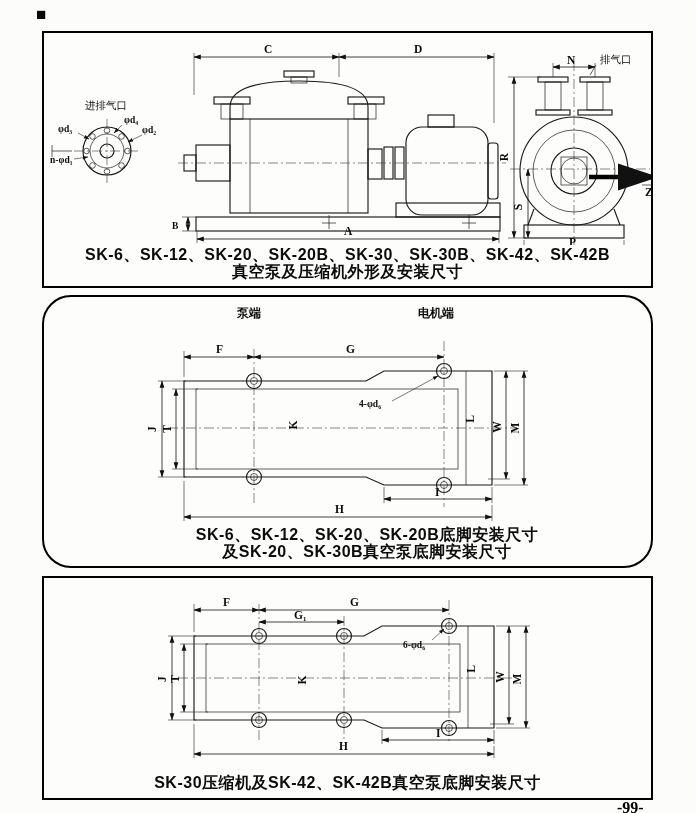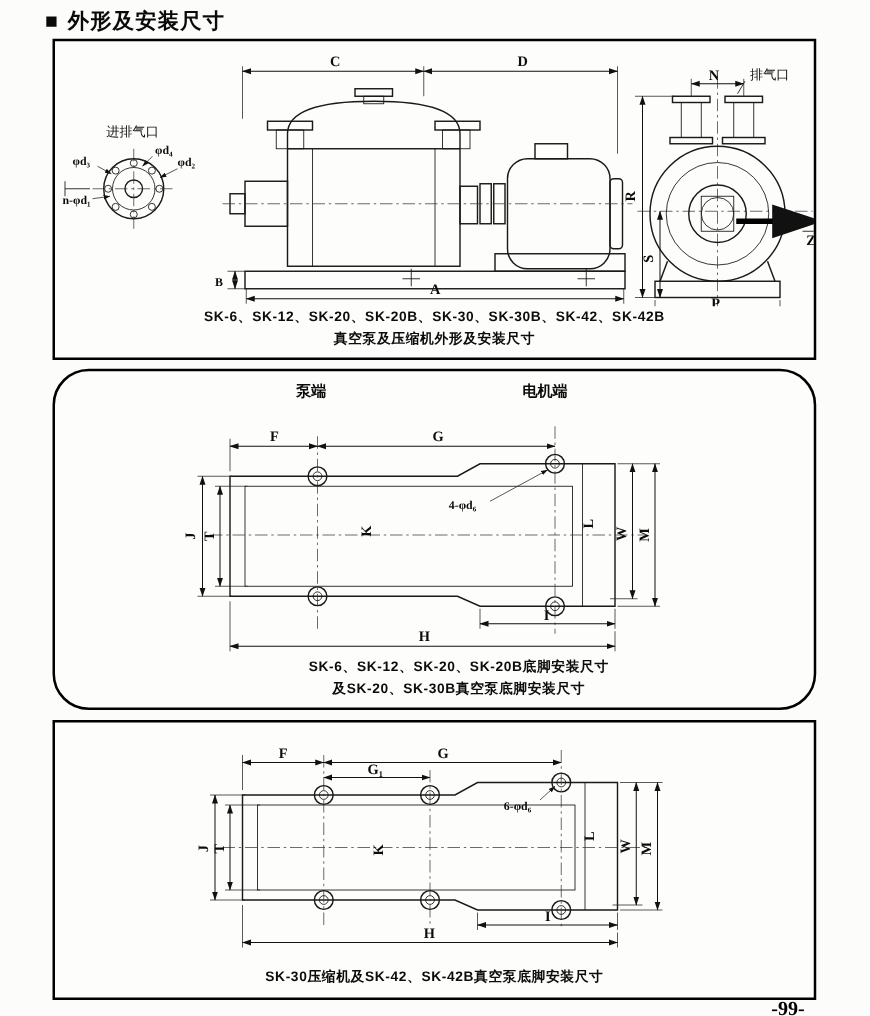--- a/index.html
+++ b/index.html
@@ -15,21 +15,21 @@
   .frame{
     position:absolute;left:42px;width:611px;border:2px solid #000;background:#fdfdfb;
     box-sizing:border-box;
   }
   #box1{top:31px;height:257px;}
   #box2{top:295px;height:273px;border-radius:29px;}
   #box3{top:576px;height:224px;}
   svg{display:block;}
   .caption{
     position:absolute;left:0;right:0;text-align:center;
-    font-weight:bold;color:#0c0c0c;font-size:11px;line-height:17px;
+    font-weight:bold;color:#0c0c0c;font-size:16px;line-height:17px;
     font-family:"Liberation Sans", sans-serif;letter-spacing:0.5px;
   }
   #box1 .caption{bottom:6px;}
   #box2 .caption{bottom:6px;margin-left:39px;}
   #box3 .caption{bottom:7px;margin-top:20px;}
   .pagenum{
     position:absolute;left:617px;top:799px;font-weight:bold;font-size:16px;color:#000;
     font-family:"Liberation Serif", serif;
   }
   
@@ -43,21 +43,20 @@
   .lbl{font-family:"Liberation Serif", serif;font-size:11.5px;font-weight:600;}
   .lbs{font-family:"Liberation Serif", serif;font-size:9.5px;font-weight:600;}
   .cjk{font-family:"Liberation Sans", sans-serif;font-size:10.5px;}
   .cjkb{font-family:"Liberation Sans", sans-serif;font-size:12px;font-weight:600;}
 </style>
 </head>
 <body>
 
 <div class="page-title">
   <span>■</span>
-  <span>外形及安装尺寸</span>
 </div>
 
 <div class="frame" id="box1">
   <svg width="607" height="212" viewBox="0 0 607 212">
     <defs>
       <marker id="aE" markerWidth="9" markerHeight="8" refX="8.5" refY="4" orient="auto">
           <path d="M0,1 L9,4 L0,7 Z" fill="#111"></path>
         </marker>
       <marker id="aS" markerWidth="9" markerHeight="8" refX="0.5" refY="4" orient="auto">
           <path d="M9,1 L0,4 L9,7 Z" fill="#111"></path>

